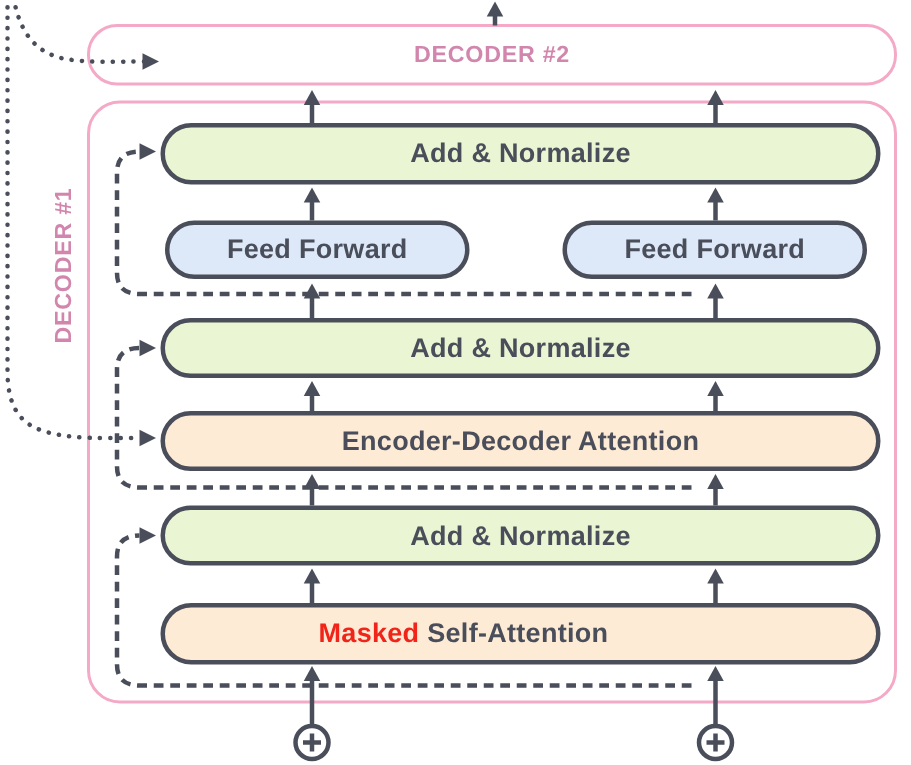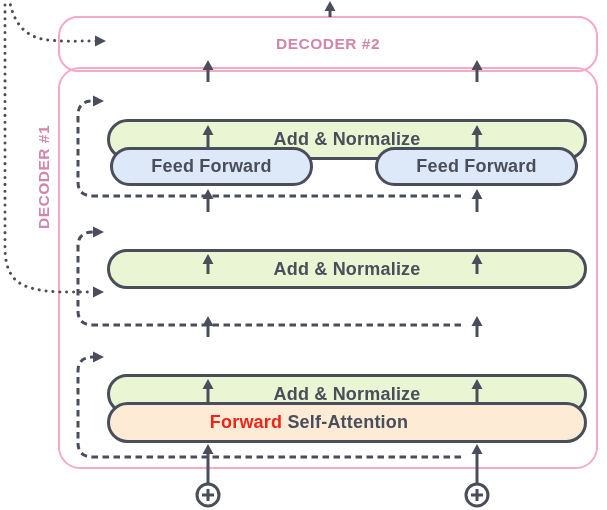--- a/index.html
+++ b/index.html
@@ -19,33 +19,33 @@
     font-family:"Liberation Sans","DejaVu Sans",sans-serif;
   }
   .pinkbox{
     position:absolute;border:2.5px solid var(--pink-border);
     border-radius:21px;background:transparent;box-sizing:border-box;
     display:flex;align-items:center;justify-content:center;
   }
   .pinklabel{
     color:var(--pink-text);font-size:15.5px;font-weight:600;letter-spacing:.5px;
   }
-  .decoder2{left:58px;top:16px;width:540px;height:56px;border-radius:20px;text-align:right;}
+  .decoder2{left:58px;top:16px;width:540px;height:41px;border-radius:20px;text-align:right;}
   .decoder1{left:58px;top:67px;width:540px;height:402px;border-radius:22px;}
   .decoder1-label{
     position:absolute;left:-14px;top:167px;width:115px;height:20px;
     transform:rotate(-90deg);text-align:center;line-height:20px;
   }
   .pill{
     position:absolute;box-sizing:border-box;height:40px;
     border:3px solid var(--dark);border-radius:21px;
     display:flex;align-items:center;justify-content:center;
     color:var(--dark);font-size:18px;font-weight:600;letter-spacing:.2px;
   }
-  .green{background:var(--green-fill);margin-top:37px;}
+  .green{background:var(--green-fill);}
   .blue{background:var(--blue-fill);align-items:center;}
   .peach{background:var(--peach-fill);}
   .addnorm1{left:107px;top:82px;width:480px;height:41px;}
   .ffL{left:110px;top:147px;width:203px;height:39px;}
   .ffR{left:375px;top:147px;width:203px;height:39px;}
   .addnorm2{left:107px;top:212px;width:480px;}
   .edattn{left:107px;top:274px;width:480px;}
   .addnorm3{left:107px;top:337px;width:480px;}
   .masked{left:107px;top:402px;width:480px;height:41px;}
   .masked-inner{transform:translateX(-38px);white-space:pre;}
@@ -74,25 +74,28 @@
   </div>
   <div class="pill blue ffL">
     <span>Feed Forward</span>
   </div>
   <div class="pill blue ffR">
     <span>Feed Forward</span>
   </div>
   <div class="pill green addnorm2">
     <span>Add &amp; Normalize</span>
   </div>
+  <div class="pill peach edattn">
+    <span>Encoder-Decoder Attention</span>
+  </div>
   <div class="pill green addnorm3">
     <span>Add &amp; Normalize</span>
   </div>
   <div class="pill peach masked">
-    <span class="masked-inner"><span class="masked-word">Forward</span><span> Self-Attention</span></span>
+    <span class="masked-inner"><span class="masked-word">Masked</span><span> Self-Attention</span></span>
   </div>
 
   <svg class="overlay" width="607" height="510" viewBox="0 0 607 510">
 
     <g>
       <path class="dotted" d="M9 -2 C13 22 24 35 42 39 C58 42 75 41 96 41"></path>
       <polygon class="head" points="106,41 95,35.5 95,46.5"></polygon>
     </g>
     <g>
       <path class="dotted" d="M5 -2 L5 247 C5 271 13 283 31 288 C49 293 68 292 93 292"></path>

